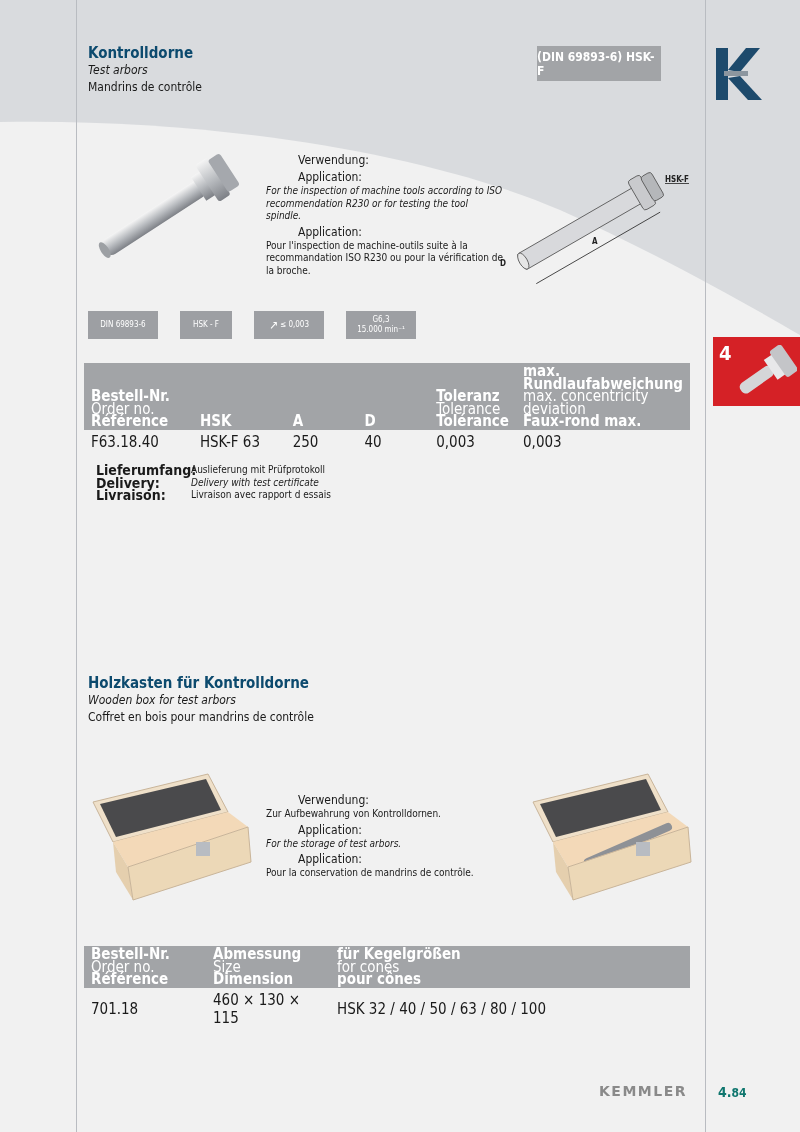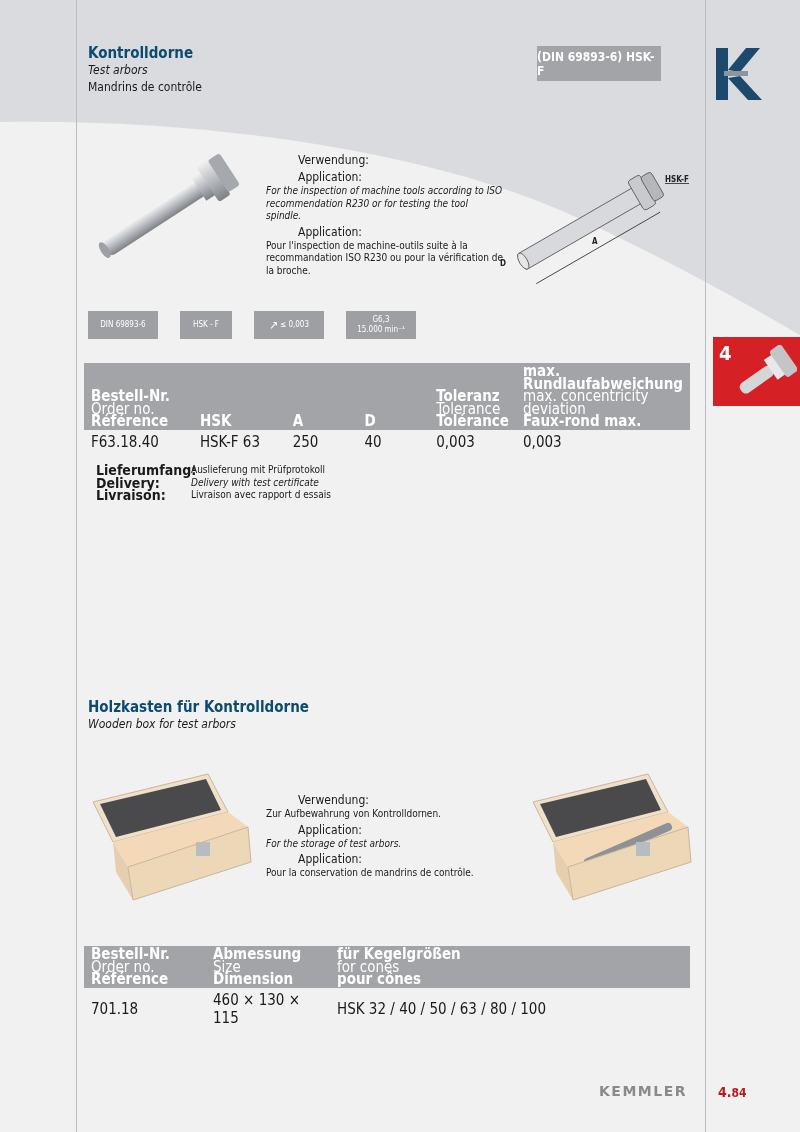--- a/index.html
+++ b/index.html
@@ -28,21 +28,21 @@
   table.t thead td { background:#a2a4a7; color:#fff; vertical-align:bottom; padding:2px 7px 2px 7px; line-height:12.5px; }
   table.t thead .it { }
   table.t thead .b { font-weight:bold; }
   table.t tbody td { padding:3px 7px; }
   .deliv { position:absolute; left:88px; top:464px; font-size:10px; line-height:12.5px; }
   .deliv .row { display:flex; }
   .deliv .k { width:95px; font-weight:bold; font-size:14px;margin-left:8px; }
   .deliv .v.it { font-style:italic; }
   .footer-brand { position:absolute; left:599px; top:1083px; font-family:"DejaVu Sans",sans-serif; font-weight:bold;
                   color:#8a8a8a; font-size:14px; letter-spacing:1.5px; }
-  .pagenum { position:absolute; left:718px; top:1084px; color:#b91c1c; font-weight:bold; font-size:14px; }
+  .pagenum { position:absolute; left:718px; top:1084px; color:#0f766e; font-weight:bold; font-size:14px; }
   .pagenum .small { font-size:12px; }
 </style>
 </head>
 <body>
 
 <svg class="bgtop" viewBox="0 0 800 360">
   <rect x="0" y="0" width="800" height="360" fill="#d9dbde"></rect>
   <path d="M0,122 C200,118 420,150 560,210 C650,250 740,300 800,335 L800,360 L0,360 Z" fill="#f1f1f1"></path>
 </svg>
 <div class="vline-left"></div>
@@ -172,23 +172,24 @@
   <div class="row">
     <span class="k">Delivery:</span>
       <span class="v it">Delivery with test certificate</span>
   </div>
   <div class="row">
     <span class="k">Livraison:</span>
       <span class="v">Livraison avec rapport d essais</span>
   </div>
 </div>
 
-<div class="title-block" style="top:698px;">
+<div class="title-block" style="top:674px;">
   <div class="h1">Holzkasten für Kontrolldorne</div>
   <div class="sub-it">Wooden box for test arbors</div>
+  <div class="sub">Coffret en bois pour mandrins de contrôle</div>
 </div>
 
 <svg class="img" style="left:88px;top:772px;" width="170" height="130" viewBox="0 0 170 130">
   <polygon points="5,30 120,2 140,40 25,70" fill="#efe0c9" stroke="#c9b59a"></polygon>
   <polygon points="12,32 118,7 133,38 28,65" fill="#4a4a4c"></polygon>
   <polygon points="25,70 140,40 160,55 40,95" fill="#f3d9b8"></polygon>
   <polygon points="25,70 40,95 45,128 28,100" fill="#e5cfae"></polygon>
   <polygon points="40,95 160,55 163,90 45,128" fill="#ecd8b7" stroke="#c9b59a"></polygon>
   <rect x="108" y="70" width="14" height="14" fill="#b8bcc2"></rect>
 </svg>

